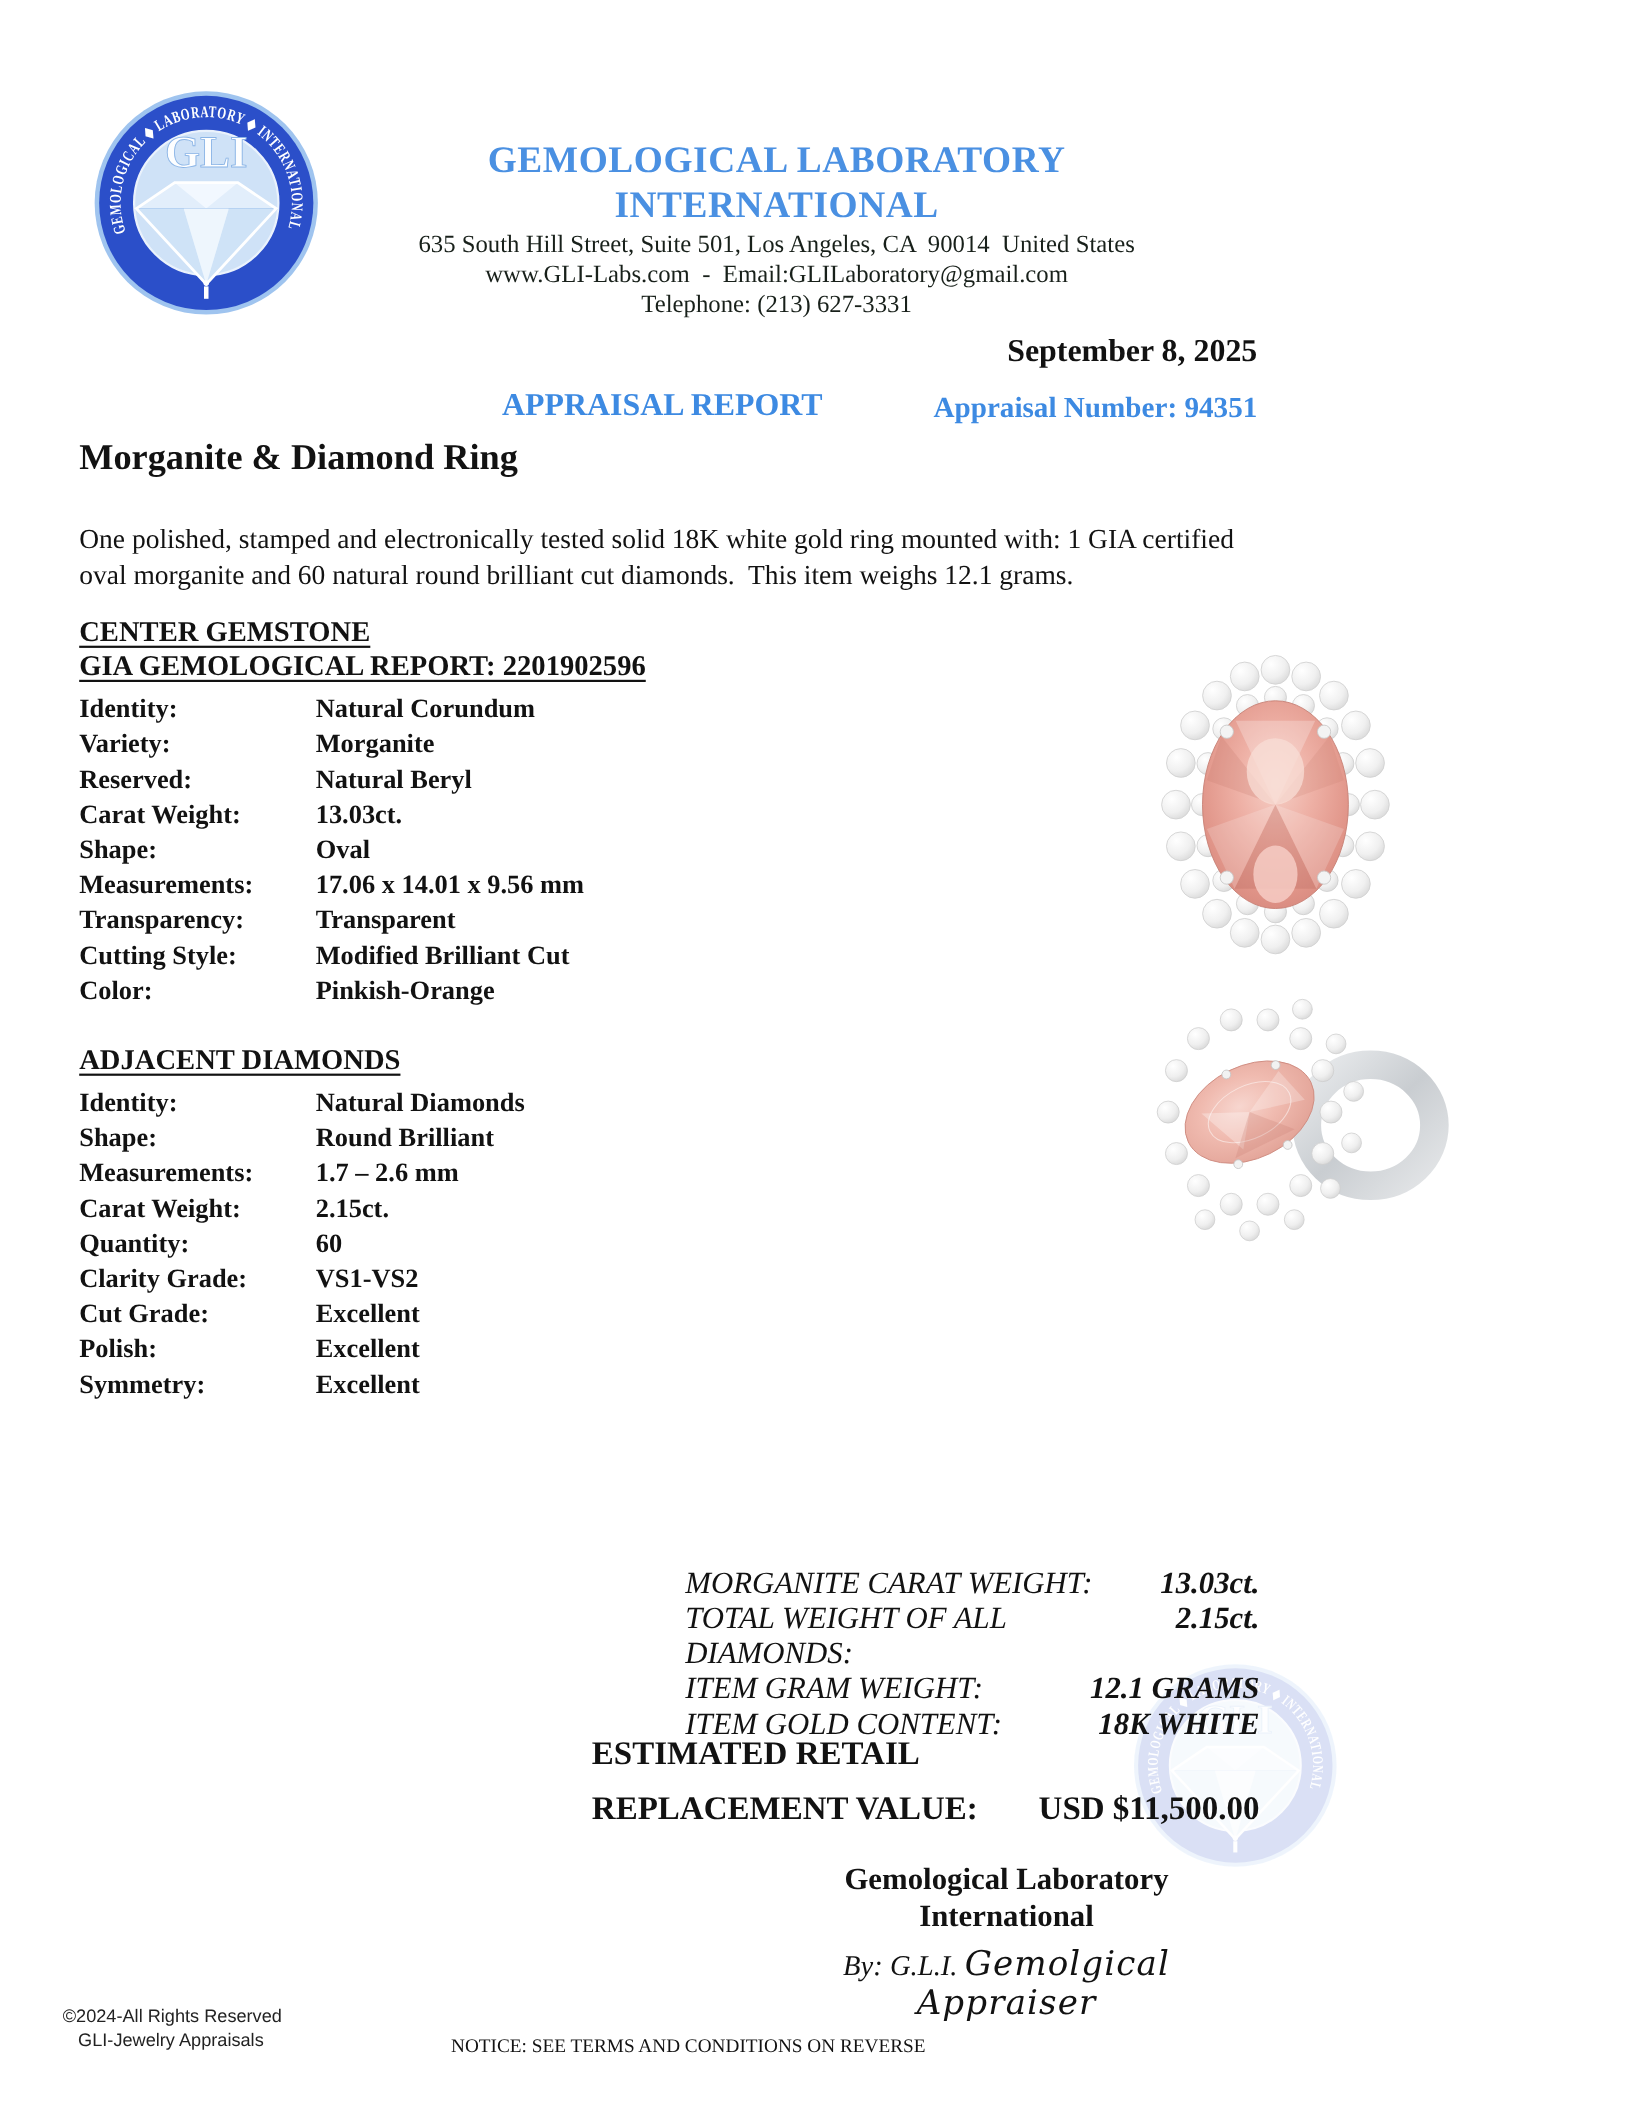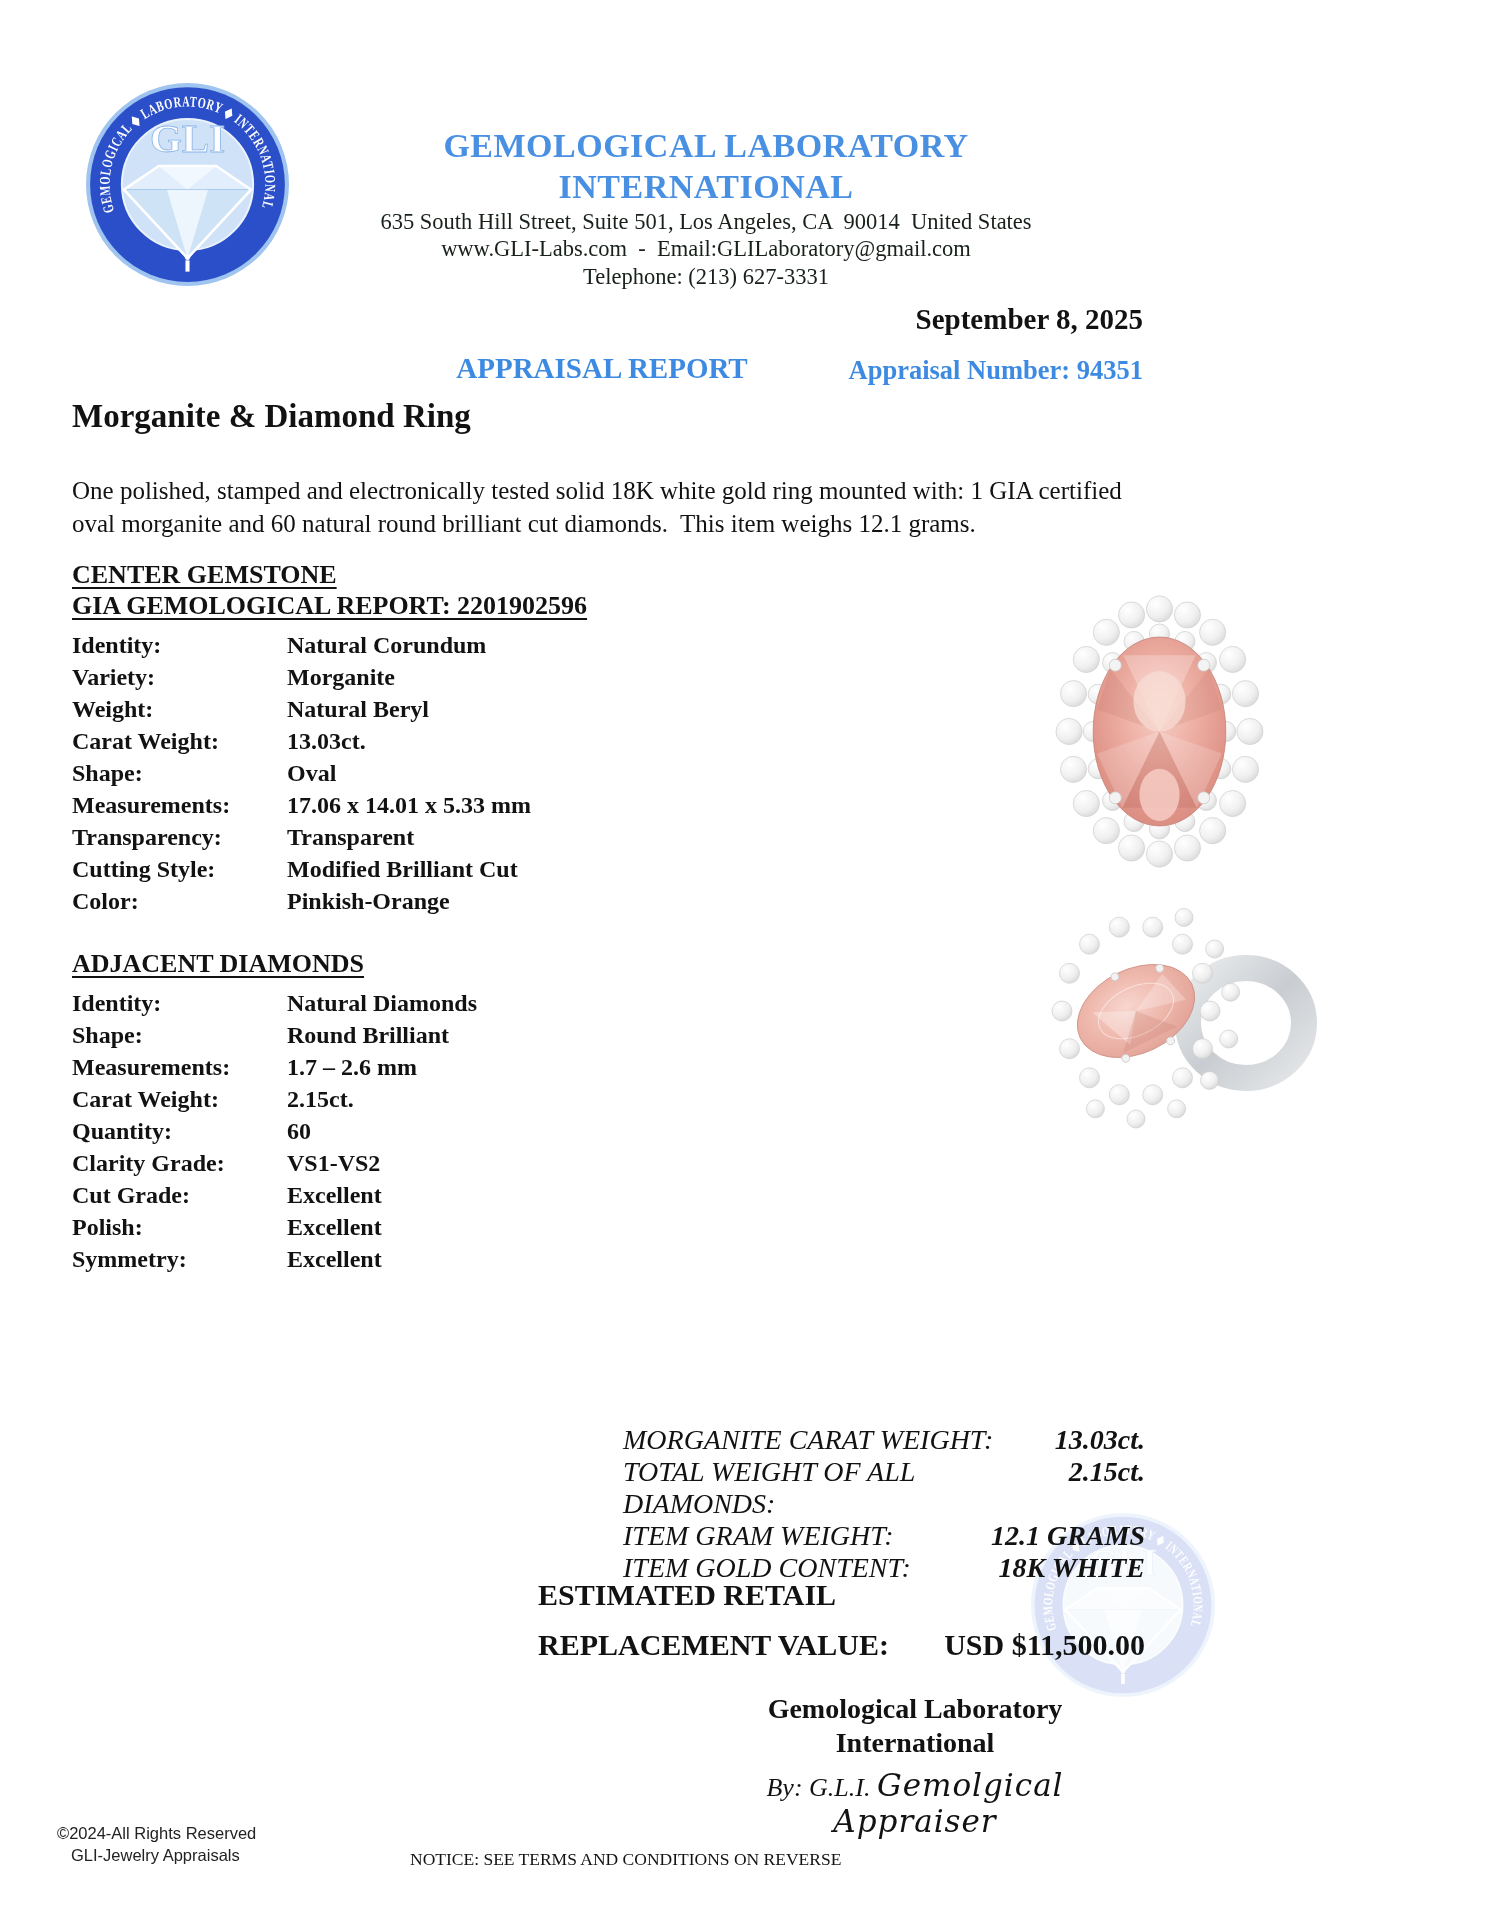--- a/index.html
+++ b/index.html
@@ -113,34 +113,34 @@
     <div class="kv-rows">
       <div class="kv">
           <span class="kv-label">Identity:</span>
           <span class="kv-value">Natural Corundum</span>
         </div>
       <div class="kv">
           <span class="kv-label">Variety:</span>
           <span class="kv-value">Morganite</span>
         </div>
       <div class="kv">
-          <span class="kv-label">Weight:</span>
+          <span class="kv-label">Reserved:</span>
           <span class="kv-value">Natural Beryl</span>
         </div>
       <div class="kv">
           <span class="kv-label">Carat Weight:</span>
           <span class="kv-value">13.03ct.</span>
         </div>
       <div class="kv">
           <span class="kv-label">Shape:</span>
           <span class="kv-value">Oval</span>
         </div>
       <div class="kv">
           <span class="kv-label">Measurements:</span>
-          <span class="kv-value">17.06 x 14.01 x 5.33 mm</span>
+          <span class="kv-value">17.06 x 14.01 x 9.56 mm</span>
         </div>
       <div class="kv">
           <span class="kv-label">Transparency:</span>
           <span class="kv-value">Transparent</span>
         </div>
       <div class="kv">
           <span class="kv-label">Cutting Style:</span>
           <span class="kv-value">Modified Brilliant Cut</span>
         </div>
       <div class="kv">

